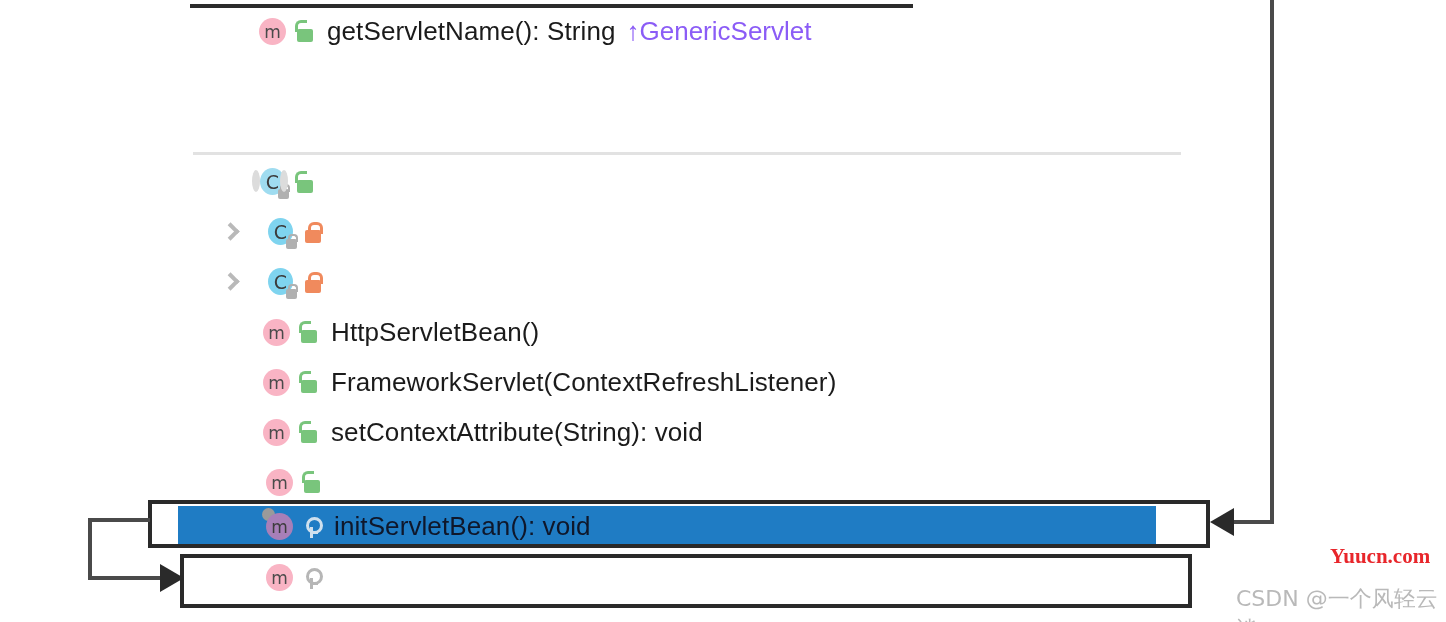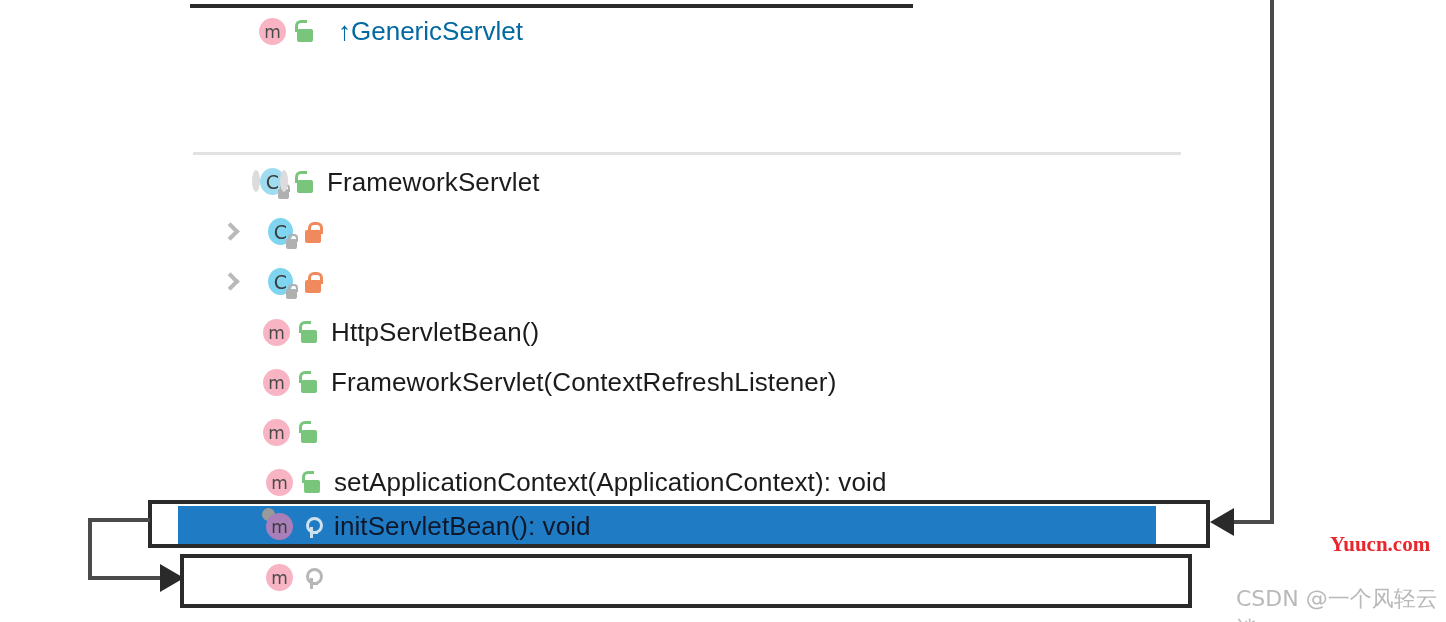--- a/index.html
+++ b/index.html
@@ -5,21 +5,21 @@
   html,body{margin:0;padding:0;background:#ffffff;}
   body{width:1446px;height:622px;overflow:hidden;
        font-family:"Liberation Sans","DejaVu Sans",sans-serif;}
 
   #stage{position:relative;width:1446px;height:622px;background:#fff;}
 
   
   .row{position:absolute;display:flex;align-items:center;height:42px;
        white-space:nowrap;}
   .row .label{font-size:26px;color:#1b1b1b;letter-spacing:.1px;}
-  .row .inherit{font-size:26px;color:#0369a1;margin-left:11px;}
+  .row .inherit{font-size:26px;color:#8b5cf6;margin-left:11px;}
 
   
   .chev{width:26px;height:26px;position:relative;flex:0 0 26px;margin-right:4px;}
   .chev:before{content:"";position:absolute;left:6px;top:6px;width:9px;height:9px;
       border-right:4px solid #b9b9b9;border-top:4px solid #b9b9b9;
       transform:rotate(45deg);}
   .chev.hidden:before{display:none;}
 
   
   .ic-class{position:relative;flex:0 0 30px;width:30px;height:30px;margin-right:4px;}
@@ -109,37 +109,37 @@
   <div class="row" style="left:228px;top:10px;">
     <span class="chev hidden"></span>
     <span class="ic-method">
       <span class="disc"></span>
         <span class="m">m</span>
     </span>
     <span class="vis pub">
       <span class="sh"></span>
         <span class="body"></span>
     </span>
+    <span class="label">getServletName(): String</span>
     <span class="inherit">↑GenericServlet</span>
   </div>
 
   <div class="sepline" style="left:193px;top:152px;width:988px;"></div>
 
   <div class="row" style="left:228px;top:161px;">
     <span class="chev hidden"></span>
     <span class="ic-class ghost">
       <span class="disc"></span>
         <span class="c">C</span>
         <span class="pad"></span>
     </span>
     <span class="vis pub">
       <span class="sh"></span>
         <span class="body"></span>
     </span>
-    <span class="label">FrameworkServlet</span>
   </div>
 
   <div class="row" style="left:218px;top:211px;">
     <span class="chev"></span>
     <span style="width:18px;flex:0 0 18px;"></span>
     <span class="ic-class">
       <span class="disc"></span>
         <span class="c">C</span>
         <span class="pad"></span>
     </span>
@@ -189,32 +189,32 @@
 
   <div class="row" style="left:262px;top:411px;">
     <span class="ic-method">
       <span class="disc"></span>
         <span class="m">m</span>
     </span>
     <span class="vis pub">
       <span class="sh"></span>
         <span class="body"></span>
     </span>
+    <span class="label">setContextAttribute(String): void</span>
   </div>
 
   <div class="row" style="left:265px;top:461px;">
     <span class="ic-method">
       <span class="disc"></span>
         <span class="m">m</span>
     </span>
     <span class="vis pub">
       <span class="sh"></span>
         <span class="body"></span>
     </span>
-    <span class="label">setApplicationContext(ApplicationContext): void</span>
   </div>
 
   <div id="sel-band" style="left:178px;top:506px;width:978px;height:40px;">
     <div class="row" style="left:87px;top:-1px;">
       <span class="ic-method sel">
         <span class="disc"></span>
           <span class="m">m</span>
       </span>
       <span class="vis prot on-sel">
         <span class="head"></span>
@@ -243,16 +243,16 @@
 
   <div class="linev" style="left:1270px;top:0px;height:524px;"></div>
   <div class="lineh" style="left:1232px;top:520px;width:42px;"></div>
   <div class="arrow arrow-left" style="left:1210px;top:508px;"></div>
 
   <div class="lineh" style="left:88px;top:518px;width:62px;"></div>
   <div class="linev" style="left:88px;top:518px;height:62px;"></div>
   <div class="lineh" style="left:88px;top:576px;width:82px;"></div>
   <div class="arrow arrow-right" style="left:160px;top:564px;"></div>
 
-  <div id="wm-red" style="left:1330px;top:532px;">Yuucn.com</div>
+  <div id="wm-red" style="left:1330px;top:544px;">Yuucn.com</div>
   <div id="wm-grey" style="left:1236px;top:584px;">CSDN @一个风轻云淡</div>
 
 </div>
 
 </body></html>

